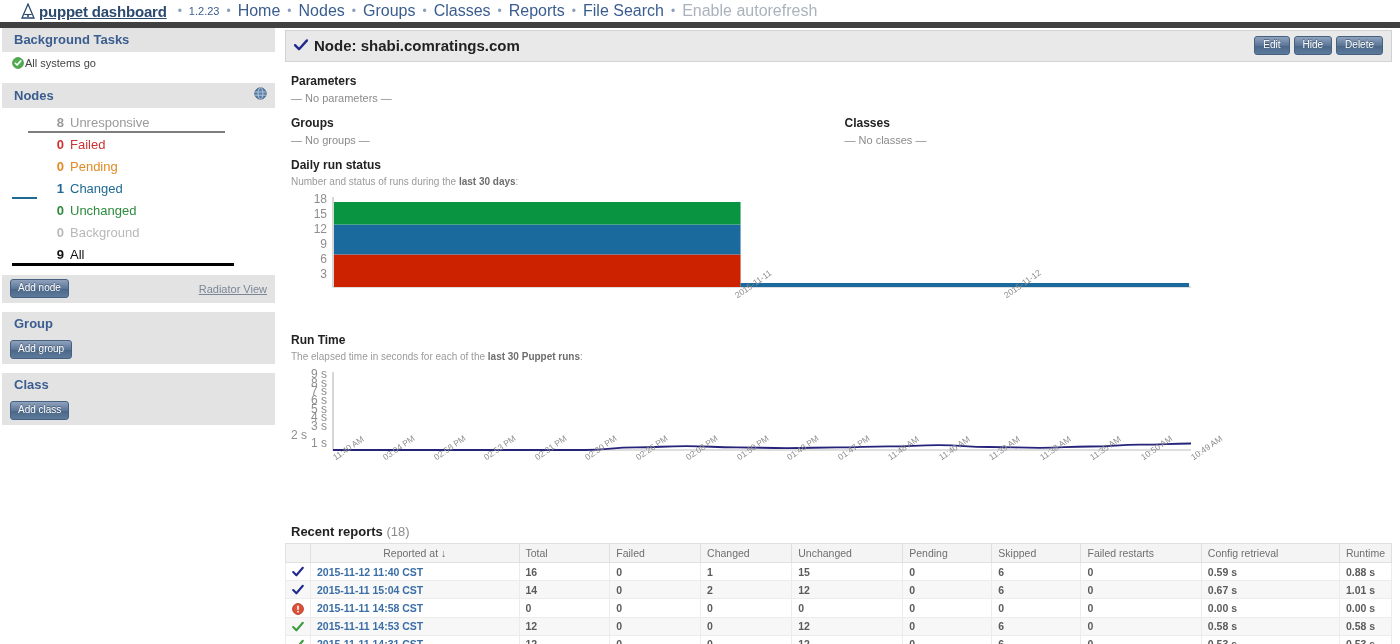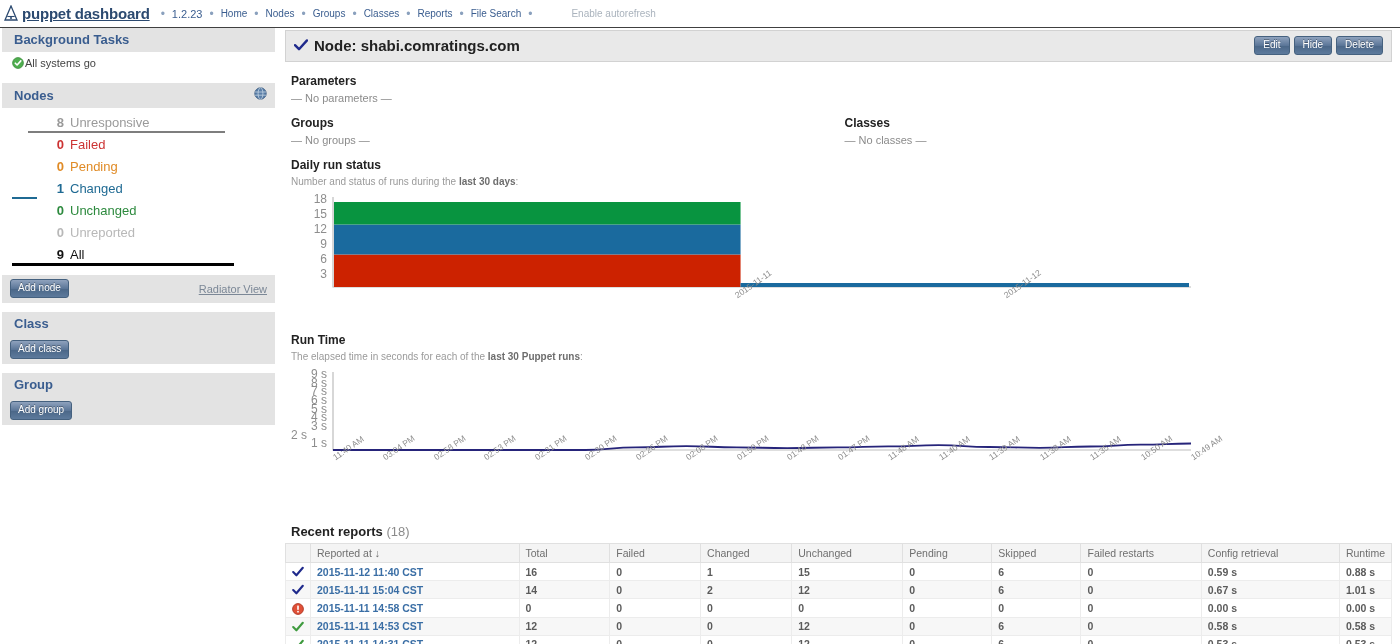--- a/index.html
+++ b/index.html
@@ -10,37 +10,37 @@
     font-family: "Liberation Sans", sans-serif;
     font-size: 11px;
     color: #333;
     overflow: hidden;
   }
 
   
   #topnav {
     height: 28px;
     background: #ffffff;
-    border-bottom: 1px solid #404040;
+    border-bottom: 6px solid #404040;
     display: flex;
     align-items: center;
-    padding-left: 3px;
+    padding-left: 20px;
     gap: 0px;
   }
   #brand {
     display: flex; align-items: center; gap: 3px;
     font-size: 15px; font-weight: bold; color: #2c4a70;
     letter-spacing: -0.2px;
     margin-right: 4px;
   }
   #brand .logo { width: 16px; height: 17px; display:block; }
   .navsep { color: #8aa0bd; font-size: 12px; padding: 0 7px; line-height: 1; }
-  .navlink { color: #3a5d8f; font-size: 10px; text-decoration: none; white-space: nowrap; }
+  .navlink { color: #3a5d8f; font-size: 16px; text-decoration: none; white-space: nowrap; }
   .navver { color: #3a5d8f; font-size: 11px; }
-  .navlink.dim { color: #aab3bd; margin-left: 32px; }
+  .navlink.dim { color: #aab3bd; }
 
   
   #page { display: flex; height: 616px; }
   #sidebar { width: 277px; flex: 0 0 277px; padding: 0; background:#fff; }
   #content { flex: 1; padding: 0 8px 0 8px; }
 
   
   .panel { margin: 0 2px 9px 2px; }
   .panel-head {
     background: #e3e3e3;
@@ -230,54 +230,54 @@
             <div class="node-row">
               <div class="node-line">
                 <span class="node-count" style="color: rgb(45, 138, 62);">0</span>
                 <span class="node-label" style="color: rgb(45, 138, 62);">Unchanged</span>
               </div>
               <div class="node-bar" style="height: 2px;"></div>
             </div>
             <div class="node-row">
               <div class="node-line">
                 <span class="node-count" style="color: rgb(184, 184, 184);">0</span>
-                <span class="node-label" style="color: rgb(184, 184, 184);">Unreported</span>
+                <span class="node-label" style="color: rgb(184, 184, 184);">Background</span>
               </div>
               <div class="node-bar" style="height: 2px;"></div>
             </div>
             <div class="node-row">
               <div class="node-line">
                 <span class="node-count" style="color: rgb(17, 17, 17);">9</span>
                 <span class="node-label" style="color: rgb(17, 17, 17);">All</span>
               </div>
               <div class="node-bar" style="width: 222px; background: rgb(0, 0, 0); margin-left: 0px; height: 3px;"></div>
             </div>
           </div>
       </div>
       <div class="panel-foot">
         <span class="btn">Add node</span>
         <a class="radiator" href="#">Radiator View</a>
       </div>
     </div>
 
     <div class="panel">
       <div class="panel-head">
+        <span>Group</span>
+      </div>
+      <div class="panel-foot">
+        <span class="btn">Add group</span>
+      </div>
+    </div>
+
+    <div class="panel">
+      <div class="panel-head">
         <span>Class</span>
       </div>
       <div class="panel-foot">
         <span class="btn">Add class</span>
-      </div>
-    </div>
-
-    <div class="panel">
-      <div class="panel-head">
-        <span>Group</span>
-      </div>
-      <div class="panel-foot">
-        <span class="btn">Add group</span>
       </div>
     </div>
 
   </div>
 
   <div id="content">
 
     <div id="node-header">
       <span class="check-blue">
         <svg width="14" height="12" viewBox="0 0 14 12">
@@ -367,21 +367,21 @@
       </div>
 
     <div id="reports-title">
       <span>Recent reports</span>
       <span class="count">(18)</span>
     </div>
     <table class="reports">
       <thead>
           <tr id="reports-head">
             <th style="width: 24px;"></th>
-            <th style="width: 212px;">Reported at ↓</th>
+            <th style="width: 212px; text-align: center;">Reported at ↓</th>
             <th style="width: 92px;">Total</th>
             <th style="width: 92px;">Failed</th>
             <th style="width: 92px;">Changed</th>
             <th style="width: 112px;">Unchanged</th>
             <th style="width: 90px;">Pending</th>
             <th style="width: 90px;">Skipped</th>
             <th style="width: 122px;">Failed restarts</th>
             <th style="width: 140px;">Config retrieval</th>
             <th>Runtime</th>
           </tr>

